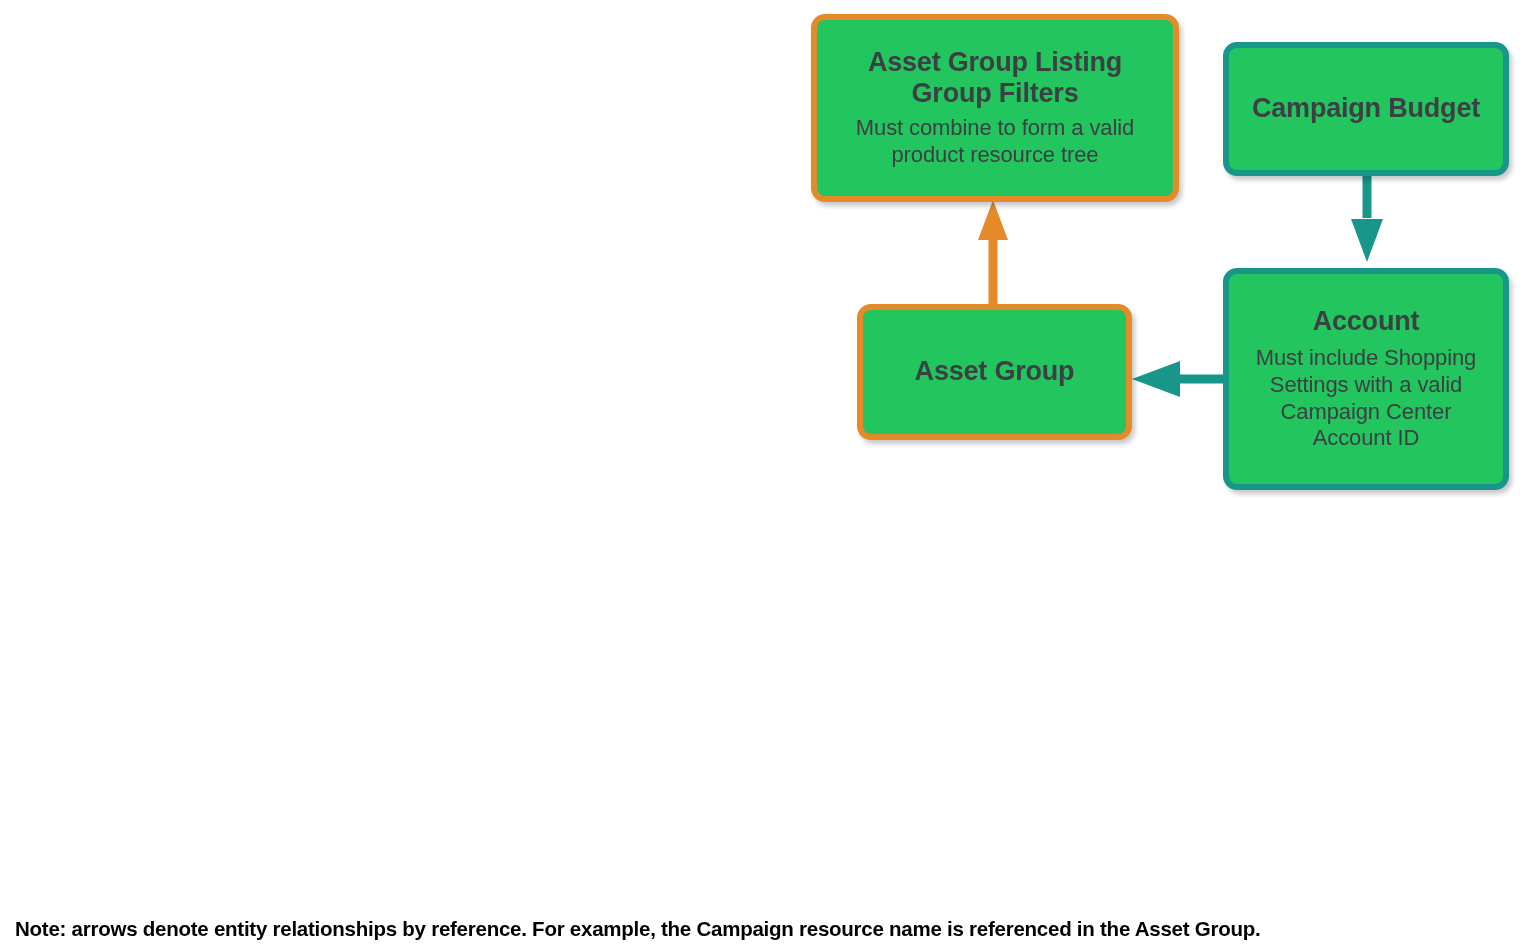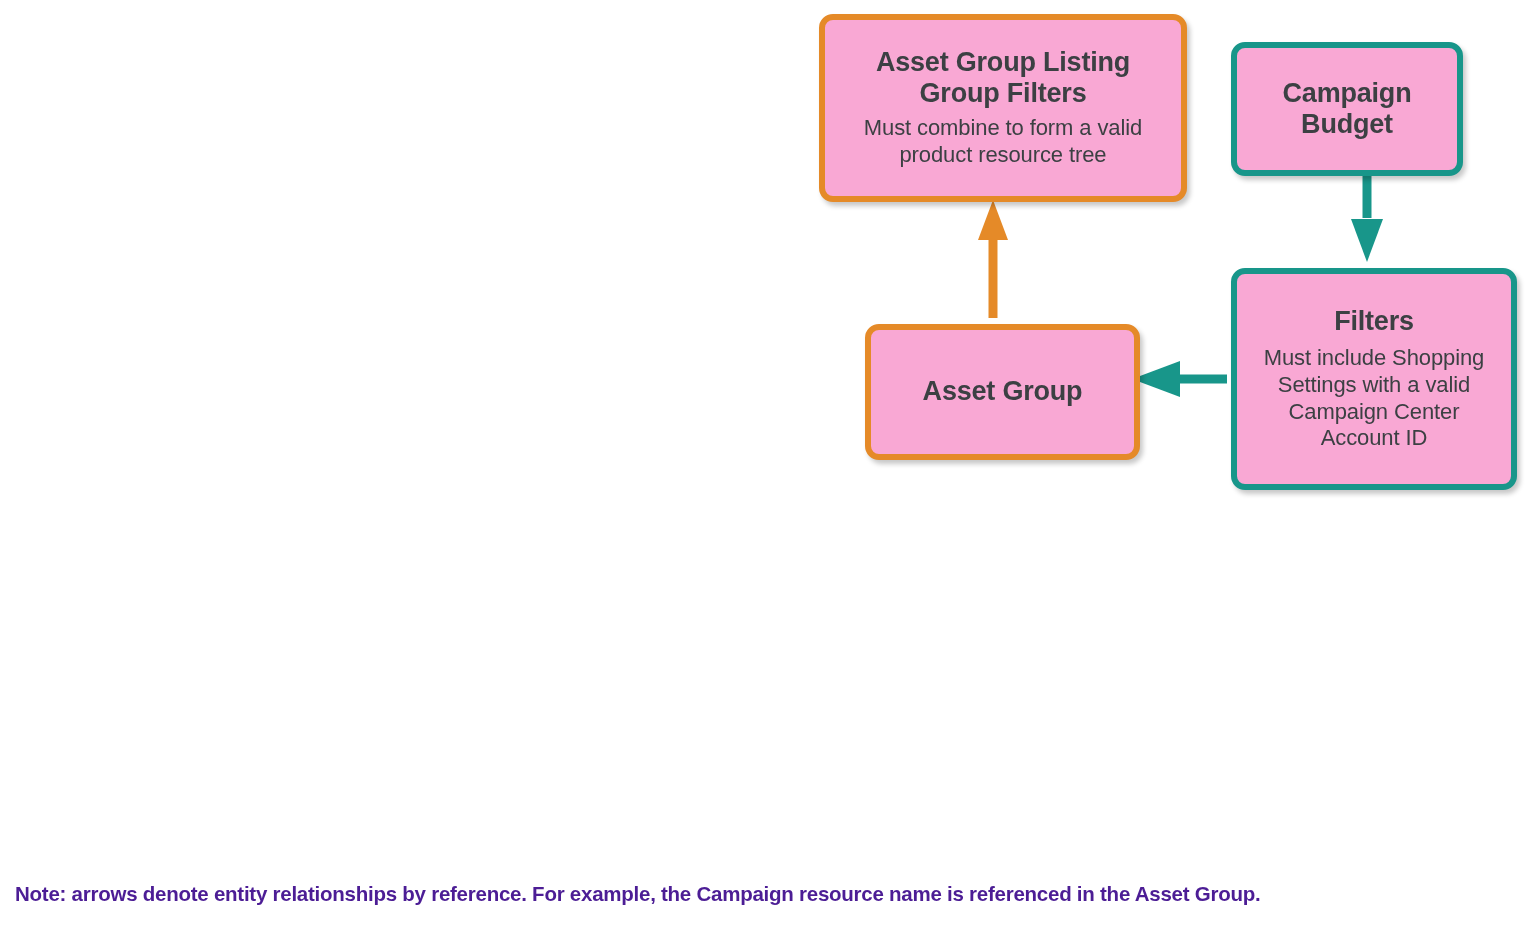--- a/index.html
+++ b/index.html
@@ -29,32 +29,31 @@
     width: 1538px;
     height: 948px;
     z-index: 1;
   }
 
   
   .node {
     position: absolute;
     z-index: 2;
     box-sizing: border-box;
-    background: #f9a8d4;
+    background: #22c55e;
     border-style: solid;
     border-width: 6px;
     border-radius: 14px;
     display: flex;
     flex-direction: column;
     align-items: center;
     justify-content: center;
     text-align: center;
     padding: 6px 10px;
     box-shadow: 3px 4px 5px rgba(0, 0, 0, 0.22);
-    margin-left: 8px;
   }
   .node.orange { border-color: #E58A28; }
   .node.teal   { border-color: #18968A; }
 
   .node-title {
     font-size: 27px;
     font-weight: bold;
     color: #3C4043;
     line-height: 1.16;
     letter-spacing: -0.2px;
@@ -66,39 +65,39 @@
     line-height: 1.22;
     margin-top: 6px;
     letter-spacing: -0.1px;
   }
 
   
   #node-aglgf {
     left: 811px;  top: 14px;   width: 368px; height: 188px;
   }
   #node-campaign-budget {
-    left: 1223px; top: 42px;   width: 232px; height: 134px; align-items: center;
+    left: 1223px; top: 42px;   width: 286px; height: 134px; align-items: center;
   }
   #node-asset-group {
-    left: 857px;  top: 324px;  width: 275px; height: 136px;
+    left: 857px;  top: 304px;  width: 275px; height: 136px;
   }
   #node-campaign {
     left: 1223px; top: 268px;  width: 286px; height: 222px;
   }
   #node-campaign .node-title { margin-bottom: 2px; }
 
   
   #footnote {
     position: absolute;
     left: 15px;
-    top: 882px;
+    top: 917px;
     z-index: 3;
     font-size: 20.5px;
     font-weight: bold;
-    color: #4c1d95;
+    color: #000000;
     letter-spacing: -0.25px;
     white-space: nowrap;
   }
 </style>
 </head>
 <body>
 
 <div id="diagram-canvas">
 
   <svg id="connectors" viewBox="0 0 1538 948" width="1538" height="948" xmlns="http://www.w3.org/2000/svg">
@@ -126,19 +125,19 @@
 
   <div class="node teal" id="node-campaign-budget">
     <div class="node-title">Campaign Budget</div>
   </div>
 
   <div class="node orange" id="node-asset-group">
     <div class="node-title">Asset Group</div>
   </div>
 
   <div class="node teal" id="node-campaign">
-    <div class="node-title">Filters</div>
+    <div class="node-title">Account</div>
     <div class="node-desc">Must include Shopping Settings with a valid Campaign Center Account ID</div>
   </div>
 
   <div id="footnote">Note: arrows denote entity relationships by reference. For example, the Campaign resource name is referenced in the Asset Group.</div>
 
 </div>
 
 </body></html>

